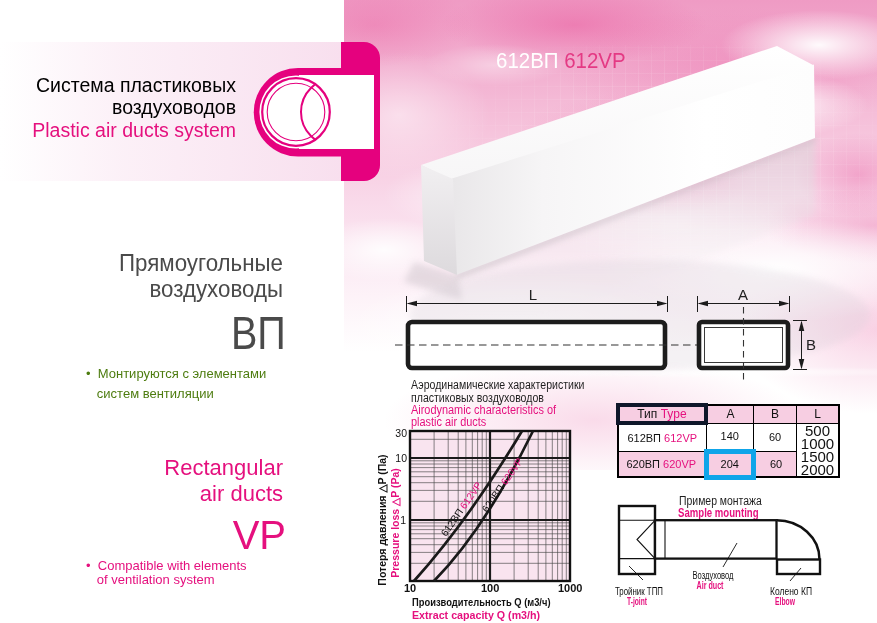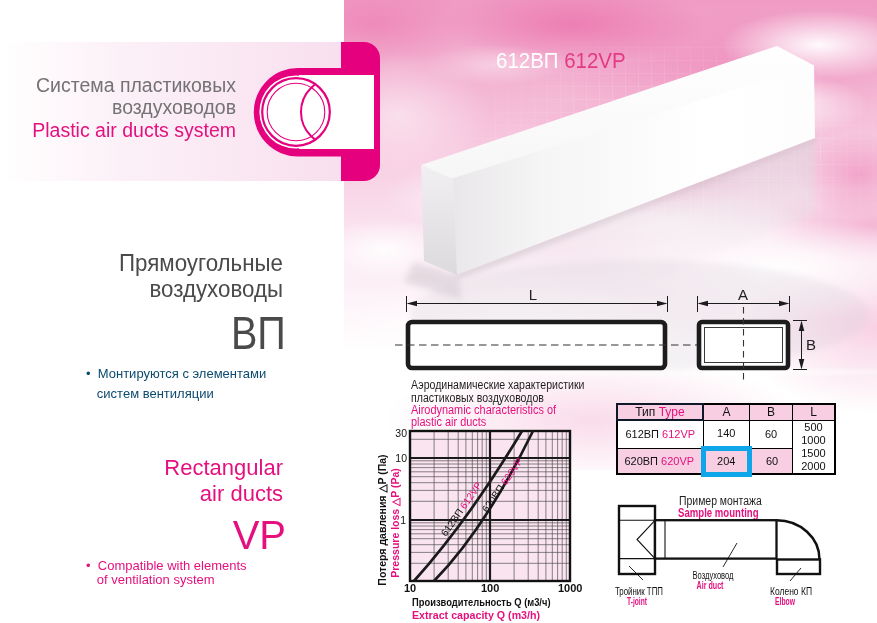--- a/index.html
+++ b/index.html
@@ -97,29 +97,29 @@
  <circle cx="296" cy="112" r="33.8" fill="none" stroke="#e5017e" stroke-width="2.2"></circle>
 
  <circle cx="296" cy="112" r="28.8" fill="none" stroke="#e5017e" stroke-width="1.1"></circle>
 
  <clipPath id="cMain">
         <circle cx="296" cy="112" r="33.8"></circle>
       </clipPath>
  <circle cx="335" cy="112" r="34" fill="none" stroke="#e5017e" stroke-width="2" clip-path="url(#cMain)"></circle>
 </svg>
 
-<div class="abs" style="right:641px;top:75px;text-align:right;font-size:19.5px;line-height:21.5px;color:#737373;">Система пластиковых<br>воздуховодов</div>
+<div class="abs" style="right:641px;top:75px;text-align:right;font-size:19.5px;line-height:21.5px;color:#000000;">Система пластиковых<br>воздуховодов</div>
 
 <div class="abs mag" style="right:641px;top:119px;text-align:center;font-size:19.5px;margin-left:6px;">Plastic air ducts system</div>
 
 <div class="abs" style="right:594px;top:251px;text-align:right;font-size:23px;line-height:25.5px;color:#4a4a4a;transform:scaleX(.97);transform-origin:100% 0;">Прямоугольные<br>воздуховоды</div>
 
 <div class="abs" style="right:591px;top:306px;font-size:46px;color:#4a4a4a;transform:scaleX(.86);transform-origin:100% 0;">ВП</div>
 
-<div class="abs" style="left:86px;top:364px;font-size:13px;line-height:19.5px;color:#0c4a6e;">•&nbsp; Монтируются с элементами<br>&nbsp;&nbsp;&nbsp;систем вентиляции</div>
+<div class="abs" style="left:86px;top:364px;font-size:13px;line-height:19.5px;color:#4d7c0f;">•&nbsp; Монтируются с элементами<br>&nbsp;&nbsp;&nbsp;систем вентиляции</div>
 
 <div class="abs mag" style="right:591px;top:513px;font-size:40px;">VP</div>
 
 <div class="abs mag" style="right:594px;top:455px;text-align:right;font-size:22px;line-height:25.5px;">Rectangular<br>air ducts</div>
 
 <div class="abs mag" style="left:86px;top:559px;font-size:13px;line-height:14px;">•&nbsp; Compatible with elements<br>&nbsp;&nbsp;&nbsp;of ventilation system</div>
 
 <svg class="abs" style="left:390px;top:288px;" width="430" height="100" viewBox="390 288 430 100">
 
  <g stroke="#1c1c1c" stroke-width="1" fill="#1c1c1c">
@@ -237,31 +237,31 @@
 <div class="abs mag" style="left:412px;top:609px;font-size:11px;font-weight:bold;transform:scaleX(.97);transform-origin:0 0;">Extract capacity Q (m3/h)</div>
 
 <div class="abs" style="left:312px;top:514px;width:140px;font-size:10.5px;font-weight:bold;color:#111;transform:rotate(-90deg);text-align:center;">Потеря давления △P (Па)</div>
 
 <div class="abs mag" style="left:325px;top:517px;width:140px;font-size:10.5px;font-weight:bold;transform:rotate(-90deg);text-align:center;">Pressure loss △P (Pa)</div>
 
 <table class="abs" style="left:616px;top:403px;border-collapse:collapse;border:2px solid #000;font-size:11px;color:#111;text-align:center;table-layout:fixed;">
 
  <tbody>
         <tr style="height:15px;background:#f7cee2;">
-  <td style="border:2px solid #0f172a;width:84px;padding:0;font-size:12px;">Тип <span class="mag">Type</span></td>
+  <td style="border:4px solid #0f172a;width:84px;padding:0;font-size:12px;">Тип <span class="mag">Type</span></td>
   <td style="border:1px solid #000;width:45px;padding:0;font-size:12px;">A</td>
   <td style="border:1px solid #000;width:42px;padding:0;font-size:12px;">B</td>
   <td style="border:1px solid #000;width:41px;padding:0;font-size:12px;">L</td>
  </tr>
 
  <tr style="height:28px;background:#fff;">
   <td style="border:1px solid #000;padding:0;">612ВП <span class="mag">612VP</span></td>
   <td style="border:1px solid #000;padding:0;">140</td>
   <td style="border:1px solid #000;padding:0;">60</td>
-  <td style="border:1px solid #000;background:#fff;font-size:11px;line-height:13.2px;padding:0;" rowspan="2">500<br>1000<br>1500<br>2000</td>
+  <td style="border:1px solid #000;background:#fff;font-size:15px;line-height:13.2px;padding:0;" rowspan="2">500<br>1000<br>1500<br>2000</td>
  </tr>
 
  <tr style="height:26px;background:#f7cee2;">
   <td style="border:1px solid #000;padding:0;">620ВП <span class="mag">620VP</span></td>
   <td style="border:5px solid #0ea5e9;padding:0;">204</td>
   <td style="border:1px solid #000;padding:0;">60</td>
  </tr>
 </tbody>
     </table>
 

